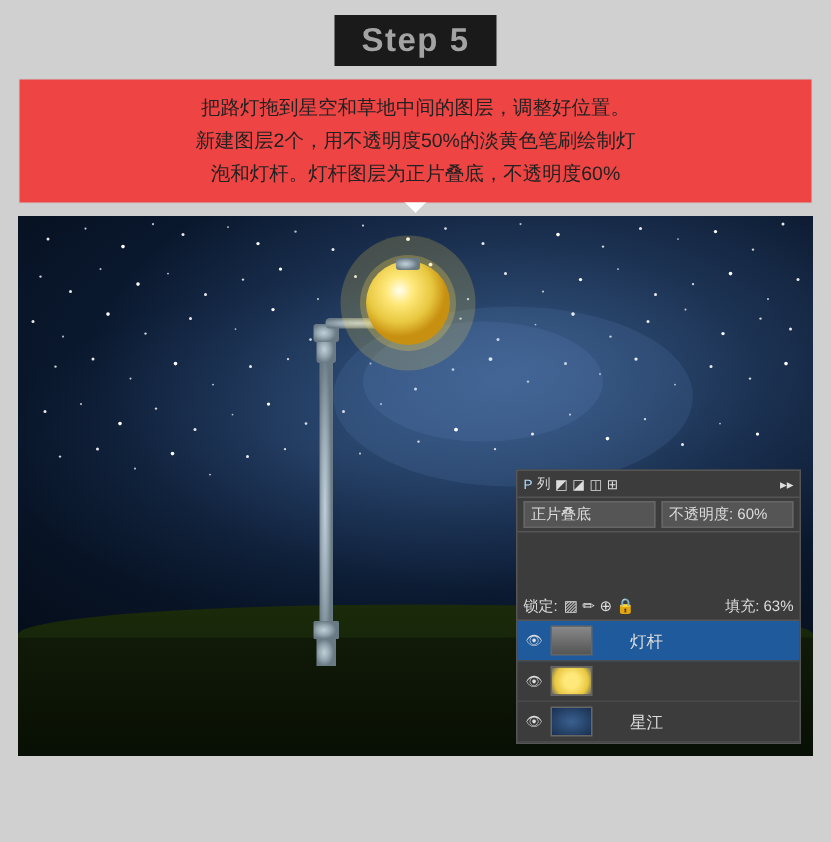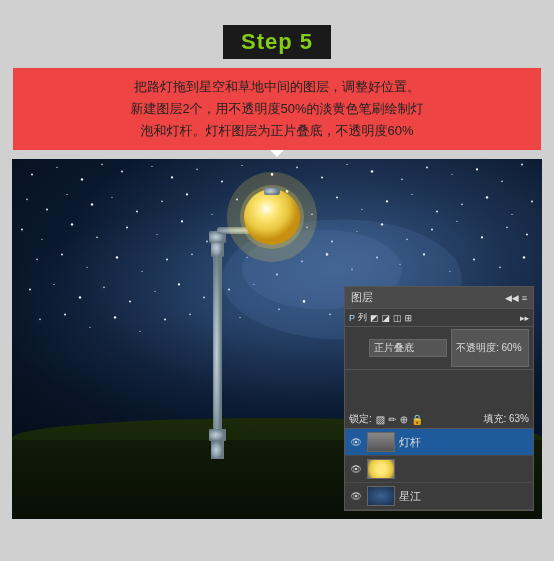--- a/index.html
+++ b/index.html
@@ -17,27 +17,26 @@
       background: #d0d0d0;
       display: flex;
       flex-direction: column;
       align-items: center;
       padding: 10px;
       gap: 8px;
     }
 
     .step-title {
       background: #1a1a1a;
-      color: #84cc16;
+      color: #a3a3a3;
       font-size: 22px;
       font-weight: bold;
       padding: 4px 18px;
       letter-spacing: 1px;
       font-family: Arial, sans-serif;
-      margin-top: 15px;
     }
 
     .description-box {
       background: #ef4444;
       border: 1px solid #ccc;
       width: 530px;
       padding: 8px 14px;
       font-size: 13px;
       color: #222;
       text-align: center;
@@ -155,27 +154,26 @@
       border-bottom: 1px solid #555;
     }
 
     .ps-blend-mode {
       background: #555;
       border: 1px solid #666;
       padding: 1px 4px;
       font-size: 10px;
       color: #ddd;
       flex: 1;
-      margin-left: 20px;
     }
 
     .ps-opacity {
       background: #555;
       border: 1px solid #666;
-      padding: 11px 4px;
+      padding: 1px 4px;
       font-size: 10px;
       color: #ddd;
       flex: 1;
     }
 
     .ps-row2 {
       padding: 2px 4px;
       display: flex;
       gap: 4px;
       align-items: center;
@@ -228,20 +226,21 @@
     }
 
     .ps-thumb-milky {
       background: radial-gradient(ellipse, #3a6090 0%, #1a3050 100%);
     }
 
     .ps-layer-name {
       font-size: 11px;
       color: #ddd;
       flex: 1;
+      margin-left: 21px;
     }
 
     .ps-panel-top-icons {
       display: flex;
       gap: 3px;
       font-size: 9px;
     }
   </style>
 </head>
 <body>
@@ -419,27 +418,20 @@
       <circle cx="260" cy="58" r="28" fill="url(#globeGrad)"></circle>
 
       <rect x="252" y="28" width="16" height="8" fill="url(#poleGrad)" rx="2"></rect>
 
       <rect x="197" y="270" width="17" height="12" fill="url(#poleGrad)" rx="1"></rect>
       <rect x="199" y="282" width="13" height="18" fill="url(#poleGrad)"></rect>
     </svg>
 
     <div class="ps-panel">
 
-      <div class="ps-panel-header">
-        <span>图层</span>
-        <div class="ps-panel-top-icons">
-          <span>◀◀</span>
-          <span>≡</span>
-        </div>
-      </div>
 
       <div style="display:flex; padding:2px 4px; gap:3px; border-bottom:1px solid #555; align-items:center;">
         <span style="font-size:9px; color:#adf;">P</span>
         <span style="font-size:9px;">列</span>
         <span style="font-size:9px;">◩</span>
         <span style="font-size:9px;">◪</span>
         <span style="font-size:9px;">◫</span>
         <span style="font-size:9px;">⊞</span>
         <span style="flex:1;"></span>
         <span style="font-size:9px;">▸▸</span>

